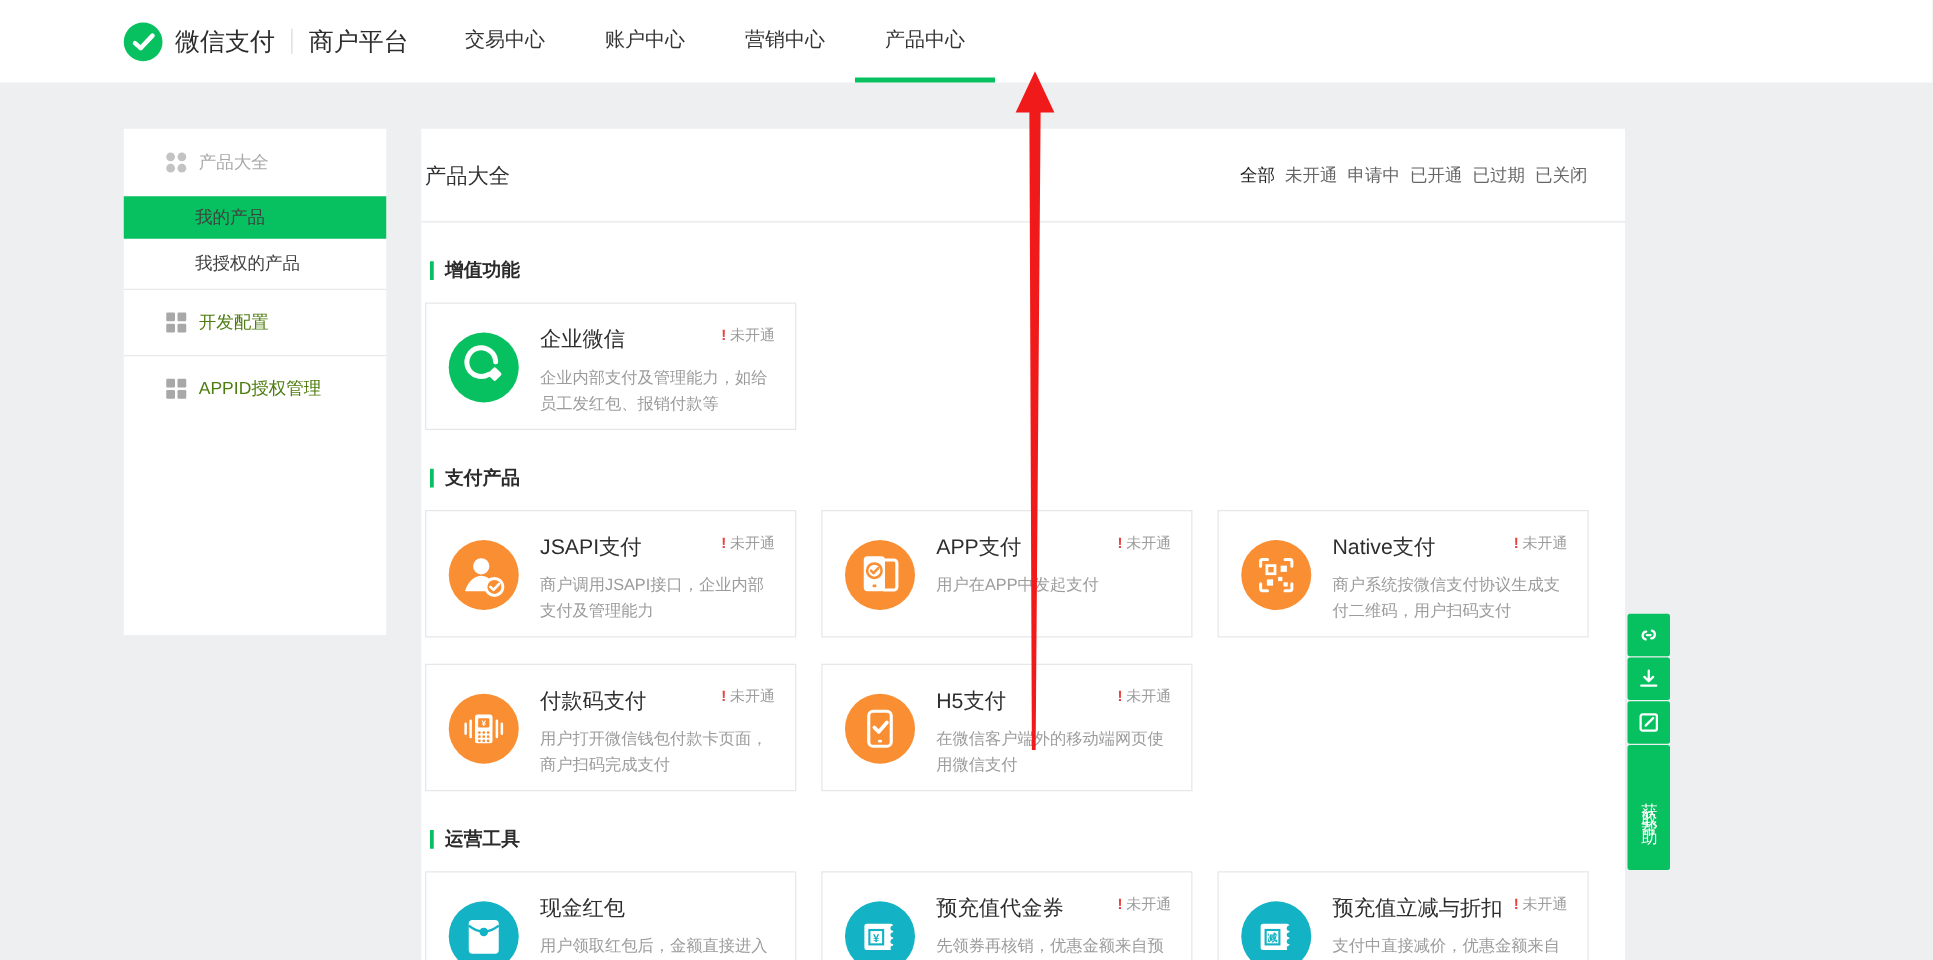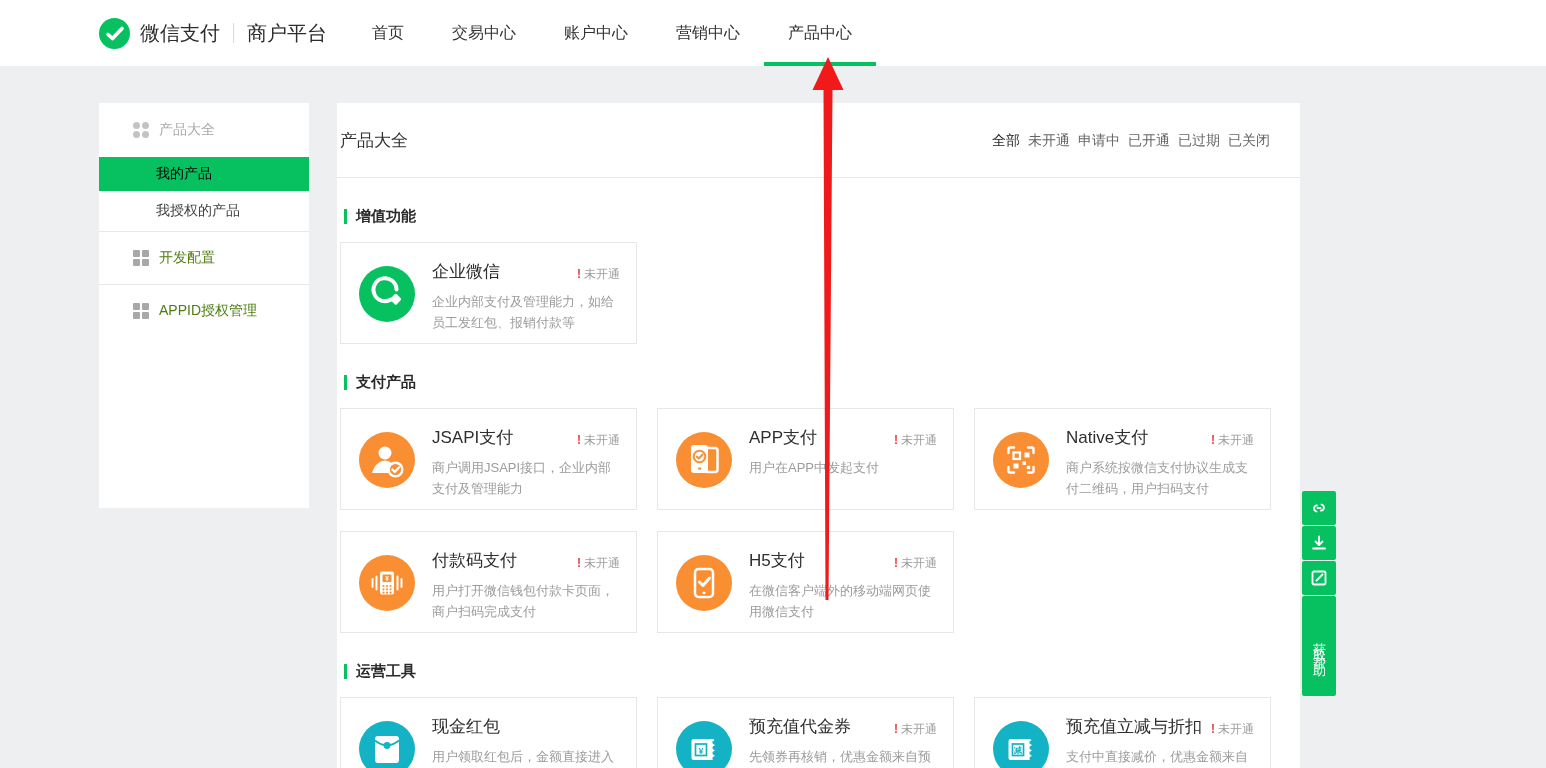--- a/index.html
+++ b/index.html
@@ -30,21 +30,21 @@
   .sidebar{position:absolute;left:99px;top:103px;width:210px;height:405px;background:#fff;}
   .side-head{display:flex;align-items:center;padding-left:34px;font-size:14px;cursor:pointer;}
   .side-head.muted{height:54px;color:#a9a9a9;}
   .side-head.dark{height:52px;color:#4d7c0f;}
   .icon-grid{width:16px;height:16px;margin-right:10px;display:grid;
              grid-template-columns:7px 7px;grid-template-rows:7px 7px;gap:2px;}
   .icon-grid i{display:block;}
   .icon-grid.dots i{border-radius:50%;background:#c3c3c3;}
   .icon-grid.sq i{border-radius:1px;background:#a8a8a8;}
   .side-sub{display:flex;align-items:center;padding-left:57px;font-size:14px;color:#3f3f3f;height:40px;cursor:pointer;}
-  .side-sub.selected{background:var(--brand-green);color:#000000;height:34px;}
+  .side-sub.selected{background:var(--brand-green);color:#404040;height:34px;}
   .side-divider{height:1px;background:#e9e9e9;}
 
   
   .main{position:absolute;left:337px;top:103px;width:963px;height:665px;background:#fff;}
   .main-head{position:relative;height:75px;border-bottom:1px solid #e8e8e8;}
   .main-title{position:absolute;left:3px;top:0;line-height:75px;font-size:17px;color:#333;}
   .filters{position:absolute;right:30px;top:0;height:75px;display:flex;align-items:center;gap:8px;
            font-size:14px;color:#666;}
   .filters .f{cursor:pointer;}
   .filters .f.active{color:#1f1f1f;}
@@ -55,21 +55,21 @@
   .cards{display:grid;grid-template-columns:repeat(3,297px);gap:21px 20px;margin-top:16px;}
   .card{width:297px;height:102px;background:#fff;border:1px solid #e7e7e7;
         padding:17px 16px 0 18px;display:flex;cursor:pointer;}
   .card-icon{flex:0 0 56px;width:56px;height:56px;border-radius:50%;margin-top:6px;overflow:hidden;}
   .card-icon.green{background:var(--brand-green);}
   .card-icon.orange{background:var(--orange);}
   .card-icon.teal{background:var(--teal);}
   .card-icon svg{display:block;width:56px;height:56px;}
   .card-icon svg text{font-family:"Liberation Sans","DejaVu Sans",sans-serif;font-weight:bold;}
   .card-main{margin-left:17px;flex:1;min-width:0;}
-  .card-top{display:flex;align-items:flex-end;justify-content:space-between;}
+  .card-top{display:flex;align-items:flex-start;justify-content:space-between;}
   .card-title{font-size:17px;color:#2e2e2e;white-space:nowrap;}
   .card-status{font-size:12px;color:#9d9d9d;white-space:nowrap;}
   .card-status .mark{color:var(--status-red);font-style:normal;font-weight:bold;margin-right:3px;}
   .card-desc{margin-top:8px;font-size:13px;color:#9c9c9c;line-height:21px;}
 
   
   .float-bar{position:absolute;left:1302px;top:491px;width:34px;z-index:20;}
   .fbtn{width:34px;height:34px;background:var(--brand-green);margin-bottom:1px;border-radius:2px;
         display:flex;align-items:center;justify-content:center;cursor:pointer;}
   .fhelp{width:34px;height:100px;background:var(--brand-green);border-radius:2px;cursor:pointer;
@@ -90,21 +90,20 @@
       <span class="logo-circle">
         <svg width="31" height="31" viewBox="0 0 31 31">
           <path d="M9 16.5 l4.5 4 L23 10.5" fill="none" stroke="#fff" stroke-width="3.6" stroke-linecap="round" stroke-linejoin="round"></path>
         </svg>
       </span>
       <span class="logo-text">微信支付</span>
       <span class="logo-sep"></span>
       <span class="platform-text">商户平台</span>
     </div>
     <div class="nav">
-      <div class="nav-item">首页</div>
       <div class="nav-item">交易中心</div>
       <div class="nav-item">账户中心</div>
       <div class="nav-item">营销中心</div>
       <div class="nav-item active">产品中心</div>
     </div>
   </div>
 
   <aside class="sidebar">
     <div class="side-head muted">
       <span class="icon-grid dots">

